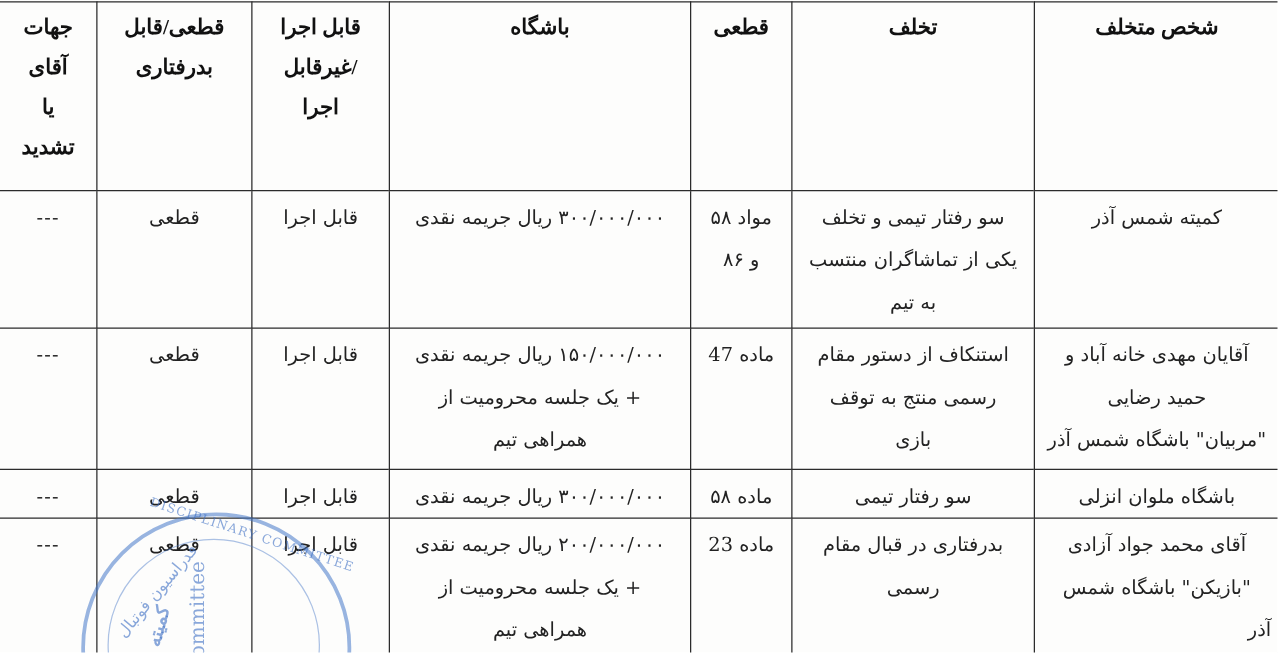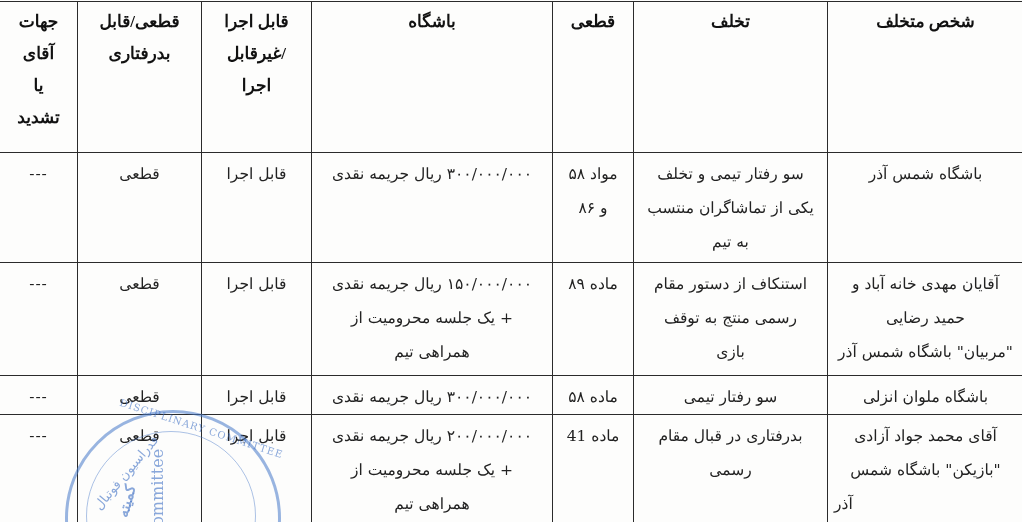--- a/index.html
+++ b/index.html
@@ -162,21 +162,21 @@
           <span class="line">آقای</span>
           <span class="line">یا</span>
           <span class="line">تشدید</span>
         </th>
       </tr>
     </thead>
     <tbody>
 
       <tr class="r1">
         <td class="text-right">
-          <span class="line">باشگاه شمس آذر</span>
+          <span class="line">کمیته شمس آذر</span>
         </td>
         <td>
           <span class="line">سو رفتار تیمی  و تخلف</span>
           <span class="line">یکی از تماشاگران منتسب</span>
           <span class="line">به تیم</span>
         </td>
         <td class="article">
           <span class="line">مواد ۵۸</span>
           <span class="line">و ۸۶</span>
         </td>
@@ -199,21 +199,21 @@
           <span class="line">آقایان مهدی خانه آباد و</span>
           <span class="line">حمید رضایی</span>
           <span class="line">"مربیان" باشگاه شمس آذر</span>
         </td>
         <td>
           <span class="line">استنکاف از دستور مقام</span>
           <span class="line">رسمی منتج به توقف</span>
           <span class="line">بازی</span>
         </td>
         <td class="article">
-          <span class="line">ماده ۸۹</span>
+          <span class="line">ماده 47</span>
         </td>
         <td>
           <span class="line">۱۵۰/۰۰۰/۰۰۰ ریال جریمه نقدی</span>
           <span class="line">+ یک جلسه محرومیت از</span>
           <span class="line">همراهی تیم</span>
         </td>
         <td>
           <span>قابل اجرا</span>
         </td>
         <td>
@@ -245,28 +245,28 @@
         </td>
         <td class="dash">
           <span>---</span>
         </td>
       </tr>
 
       <tr class="r4">
         <td class="text-right">
           <span class="line">آقای محمد جواد آزادی</span>
           <span class="line">"بازیکن" باشگاه شمس</span>
-          <span class="line" style="text-align:left">آذر</span>
+          <span class="line" style="text-align:right">آذر</span>
         </td>
         <td>
           <span class="line">بدرفتاری در قبال مقام</span>
           <span class="line">رسمی</span>
         </td>
         <td class="article">
-          <span class="line">ماده 41</span>
+          <span class="line">ماده 23</span>
         </td>
         <td>
           <span class="line">۲۰۰/۰۰۰/۰۰۰ ریال جریمه نقدی</span>
           <span class="line">+ یک جلسه محرومیت از</span>
           <span class="line">همراهی تیم</span>
         </td>
         <td>
           <span>قابل اجرا</span>
         </td>
         <td>

